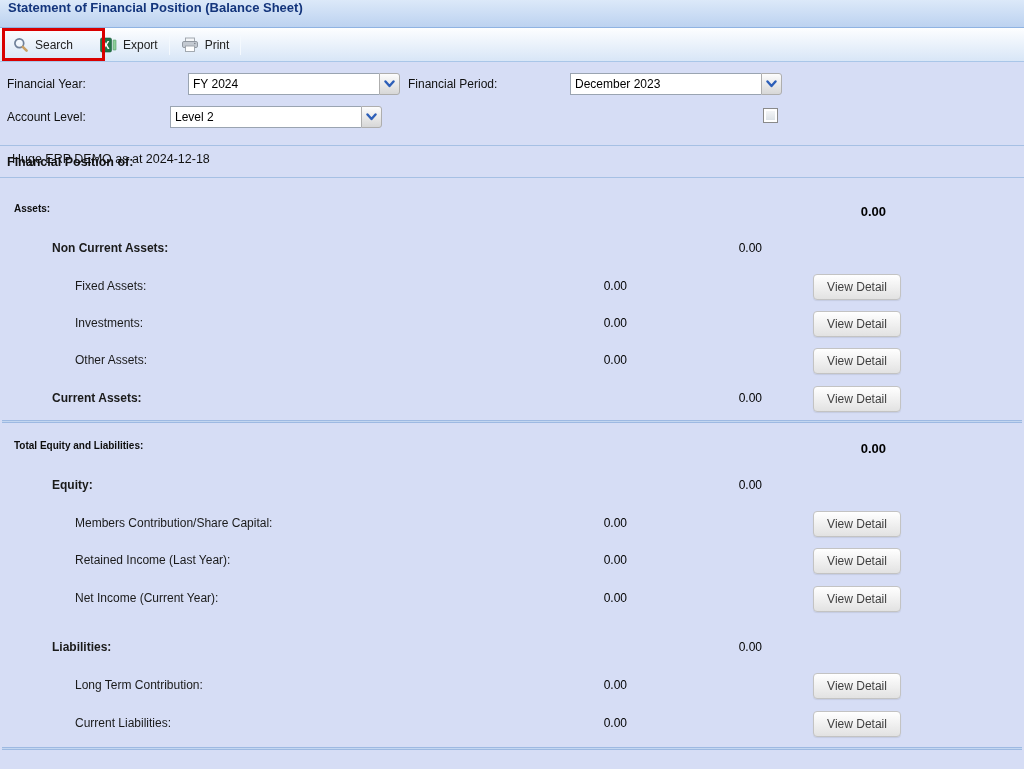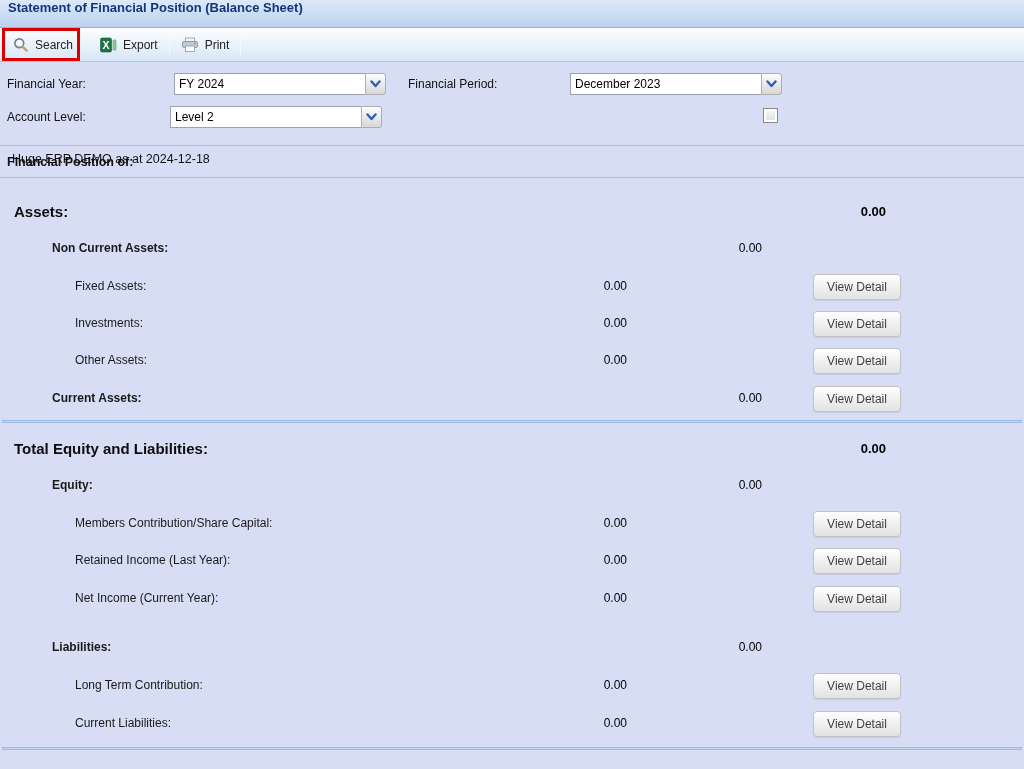--- a/index.html
+++ b/index.html
@@ -19,21 +19,21 @@
   
   #toolbar {
     position:absolute; top:28px; left:0; width:100%; height:34px;
     background:linear-gradient(#fdfeff, #d8e6f7);
     border-bottom:1px solid #a9c6e8;
     display:flex; align-items:center;
   }
   .tbtn { display:flex; align-items:center; gap:6px; height:26px; padding:0 8px; cursor:default; color:#222; }
   .tbtn svg { display:block; }
   #search-wrap {
-    position:absolute; left:2px; top:0; width:78px; height:33px;
+    position:absolute; left:2px; top:0; width:103px; height:33px;
     border:3px solid #d90000; display:flex; align-items:center;
   }
   .tsep { width:1px; height:20px; background:#b9cfe8; border-right:1px solid #f4f9fe; margin:0 3px; }
   #toolbar .after-search { margin-left:92px; display:flex; align-items:center; }
 
   
   #filters {
     position:absolute; top:63px; left:0; width:100%; height:83px;
     background:#d6ddf5; border-bottom:1px solid #a6c0e4;
   }
@@ -65,21 +65,21 @@
     background:#d6ddf5; border-bottom:1px solid #a6c0e4;
     display:flex; align-items:center; padding-left:7px;
   }
   #posbar .lab { font-weight:bold; font-size:12.5px; color:#111; }
   #posbar .val { margin-left:12px; font-size:12.5px; color:#111; }
 
   
   #content { position:absolute; top:179px; left:0; width:100%; height:590px; background:#d6ddf5; }
   .frow { position:absolute; left:0; width:100%; height:26px; }
   .frow .lbl { position:absolute; top:5px; }
-  .lvl1 .lbl { left:14px; font-weight:bold; font-size:15px; color:#0d0d0d; top:3px; }
+  .lvl1 .lbl { left:14px; font-weight:bold; font-size:10px; color:#0d0d0d; top:3px; }
   .lvl2 .lbl { left:52px; font-weight:bold; font-size:12px; }
   .lvl3 .lbl { left:75px; font-size:12px; }
   .val { position:absolute; top:5px; left:0; text-align:right; font-size:12px; color:#000; }
   .v1 { width:886px; font-weight:bold; font-size:13px; top:4px; }
   .v2 { width:762px; }
   .v3 { width:627px; }
   .vd-btn {
     position:absolute; left:813px; top:0; width:88px; height:26px;
     background:linear-gradient(#ffffff, #e2e2e2);
     border:1px solid #c3c3c3; border-radius:4px;
@@ -135,21 +135,21 @@
           </svg>
         </span>
         <span>Print</span>
       </div>
       <div class="tsep"></div>
     </div>
   </div>
 
   <div id="filters">
     <span class="flabel" style="left:7px; top:14px;">Financial Year:</span>
-    <div class="combo" style="left:174px; top:10px;">
+    <div class="combo" style="left:188px; top:10px;">
       <div class="cval">FY 2024</div>
       <div class="cbtn">
         <svg width="11" height="8" viewBox="0 0 11 8">
             <path d="M1.5 1.5 L5.5 6 L9.5 1.5" fill="none" stroke="#2d5fb8" stroke-width="2.4" stroke-linecap="round" stroke-linejoin="round"></path>
           </svg>
       </div>
     </div>
 
     <span class="flabel" style="left:408px; top:14px;">Financial Period:</span>
     <div class="combo" style="left:570px; top:10px;">

